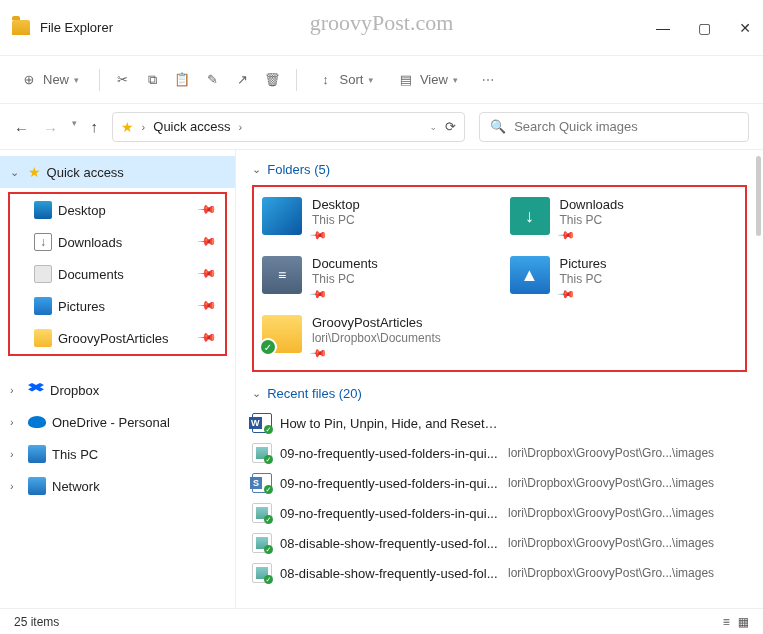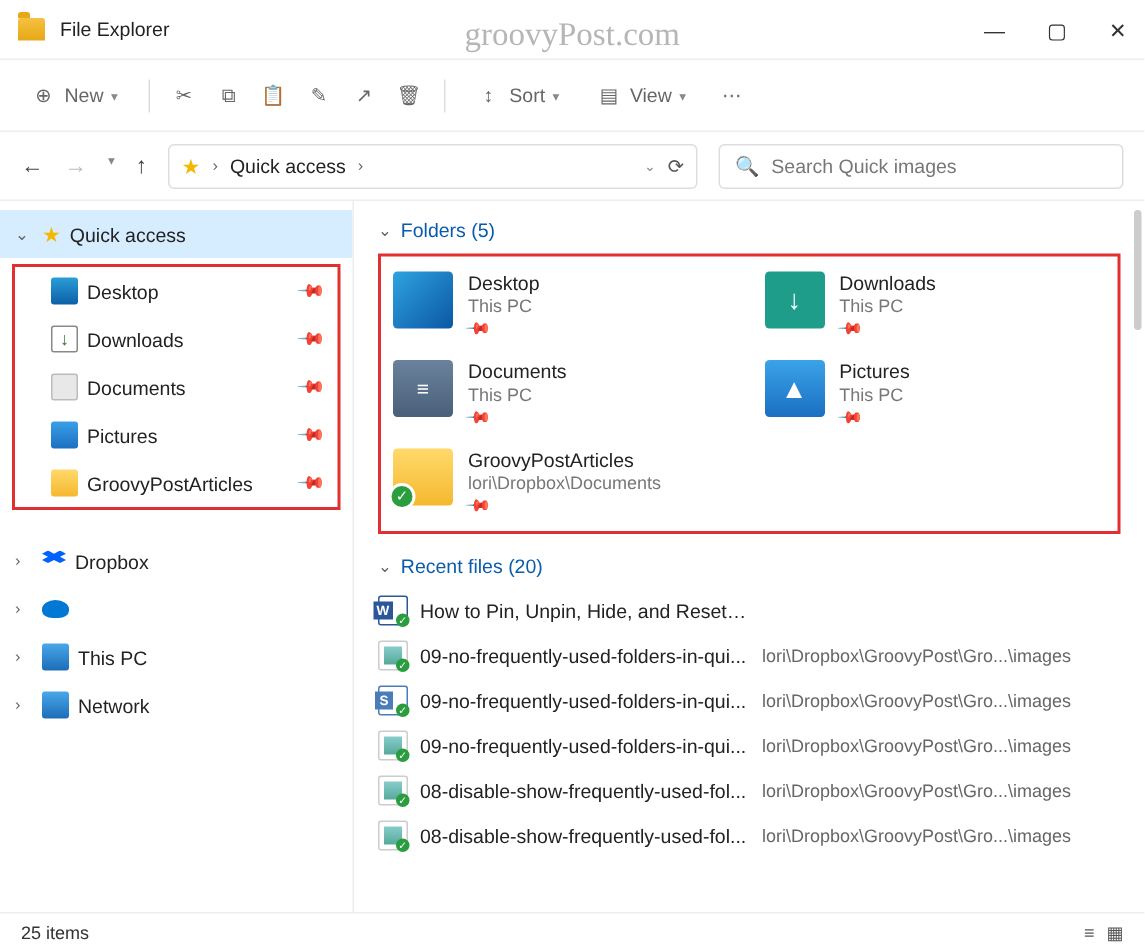--- a/index.html
+++ b/index.html
@@ -1,17 +1,17 @@
 <!DOCTYPE html>
 <html><head>
 <meta charset="utf-8">
 <style>
 * { box-sizing: border-box; margin: 0; padding: 0; font-family: "Segoe UI", sans-serif; }
 body { background: #fff; width: 763px; height: 634px; overflow: hidden; display: flex; flex-direction: column; font-size: 13px; color: #222; }
-.titlebar { display: flex; align-items: center; height: 40px; padding: 0 12px; border-bottom: 1px solid #eee; }
+.titlebar { display: flex; align-items: center; height: 56px; padding: 0 12px; border-bottom: 1px solid #eee; }
 .titlebar .app-icon { width: 18px; height: 15px; background: linear-gradient(#f5c141,#e6a817); border-radius: 2px 2px 0 0; position: relative; margin-right: 10px; }
 .titlebar .app-icon::before { content:""; position:absolute; top:-4px; left:0; width:8px; height:4px; background:#e6a817; border-radius:2px 2px 0 0; }
 .title { font-size: 13px; }
 .winbtns { margin-left: auto; display: flex; gap: 28px; color: #333; }
 .winbtns span { cursor: pointer; font-size: 14px; }
 .watermark { position: absolute; left: 50%; top: 10px; transform: translateX(-50%); font-family: Georgia, serif; font-size: 22px; color: #b6b6b6; pointer-events: none; }
 .toolbar { display: flex; align-items: center; height: 48px; padding: 0 14px; gap: 12px; border-bottom: 1px solid #eee; color: #666; }
 .tbtn { display: flex; align-items: center; gap: 5px; padding: 4px 6px; border-radius: 4px; cursor: pointer; font-size: 13px; }
 .tdiv { width: 1px; height: 22px; background: #ddd; margin: 0 2px; }
 .ticon { width: 18px; height: 18px; display: inline-flex; align-items: center; justify-content: center; }
@@ -180,20 +180,21 @@
     <div style="height:14px"></div>
     <div id="root-items">
         <div class="tree-item">
           <span class="caret">›</span>
           <span class="icon i-dropbox"></span>
           <span class="lbl">Dropbox</span>
         </div>
         <div class="tree-item">
           <span class="caret">›</span>
           <span class="icon i-onedrive"></span>
+          <span class="lbl">OneDrive - Personal</span>
         </div>
         <div class="tree-item">
           <span class="caret">›</span>
           <span class="icon i-thispc"></span>
           <span class="lbl">This PC</span>
         </div>
         <div class="tree-item">
           <span class="caret">›</span>
           <span class="icon i-network"></span>
           <span class="lbl">Network</span>

